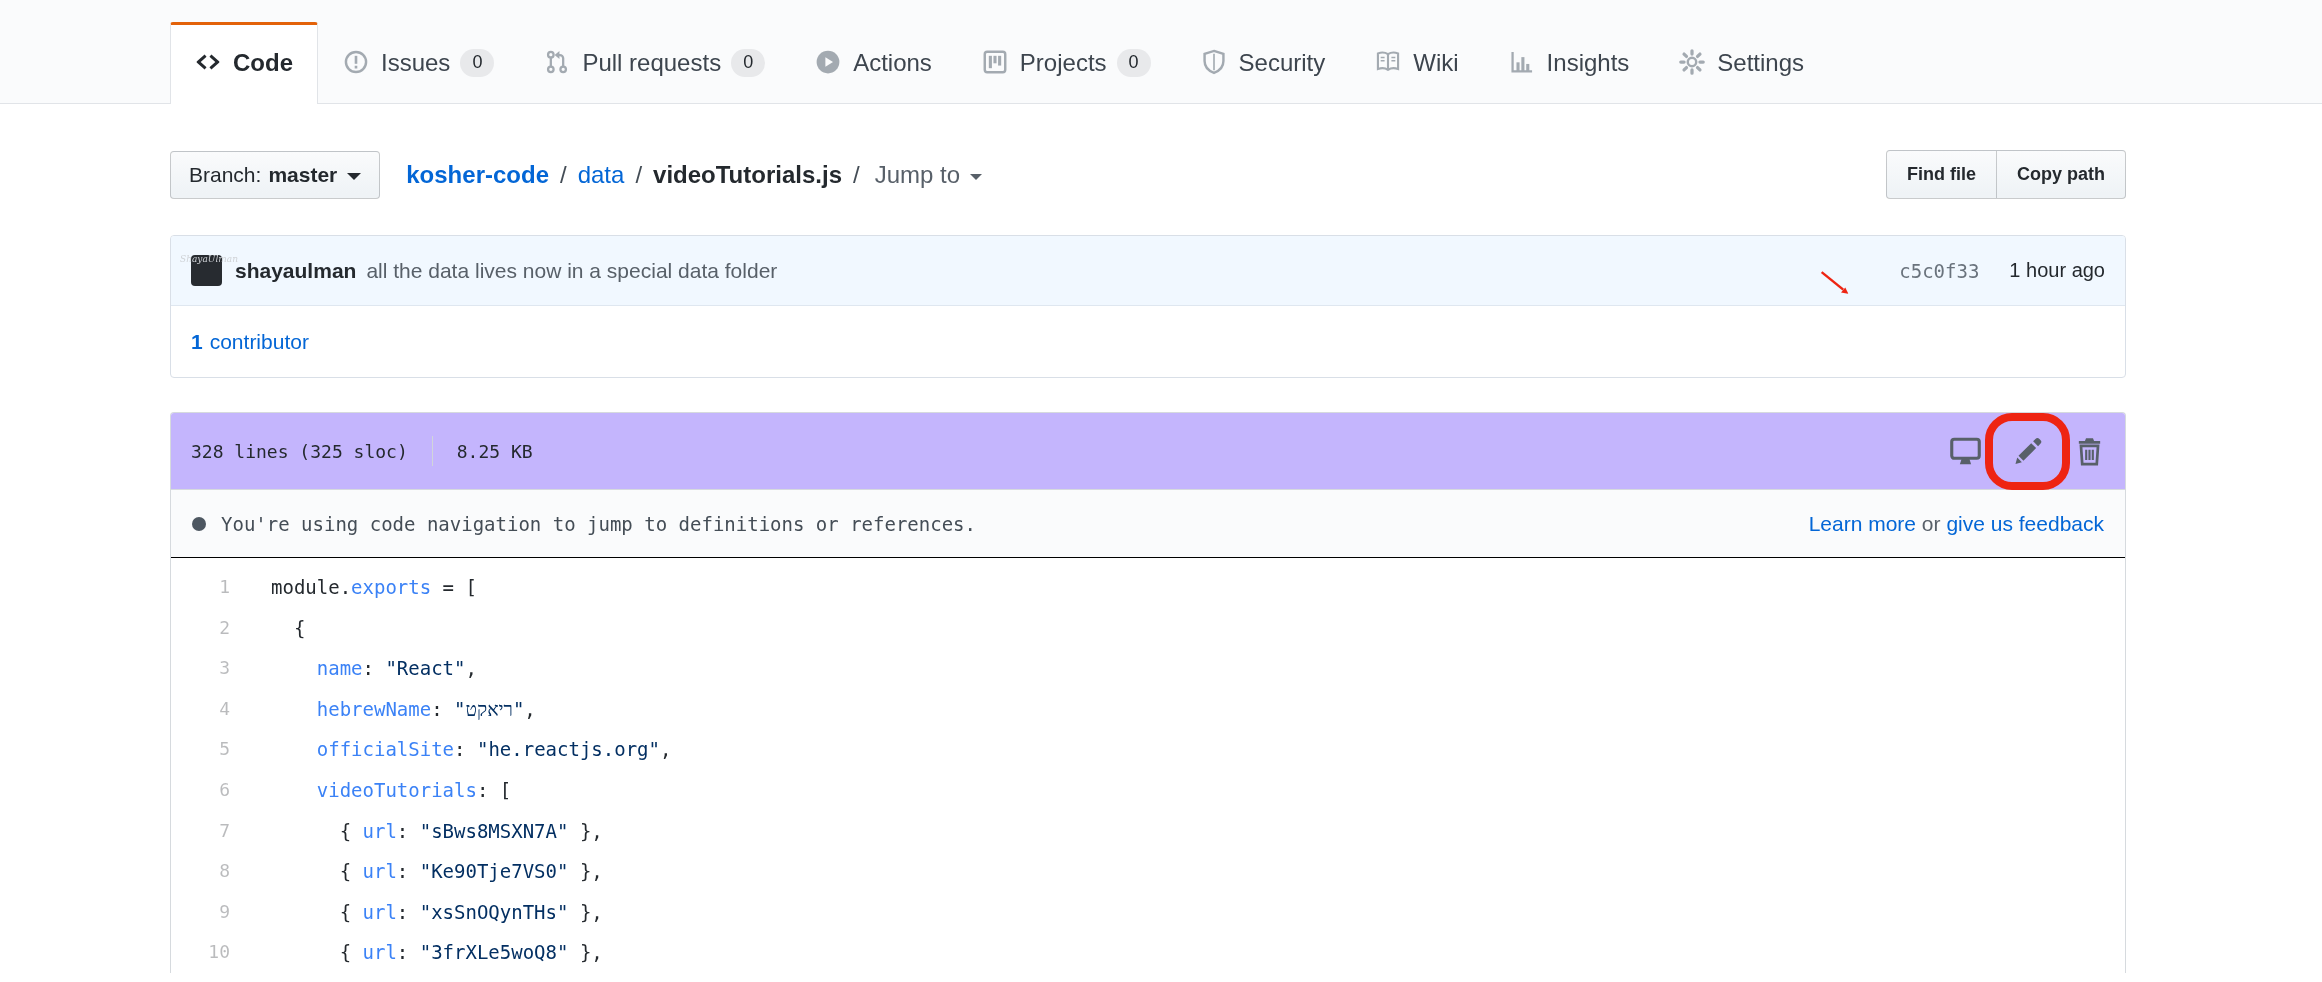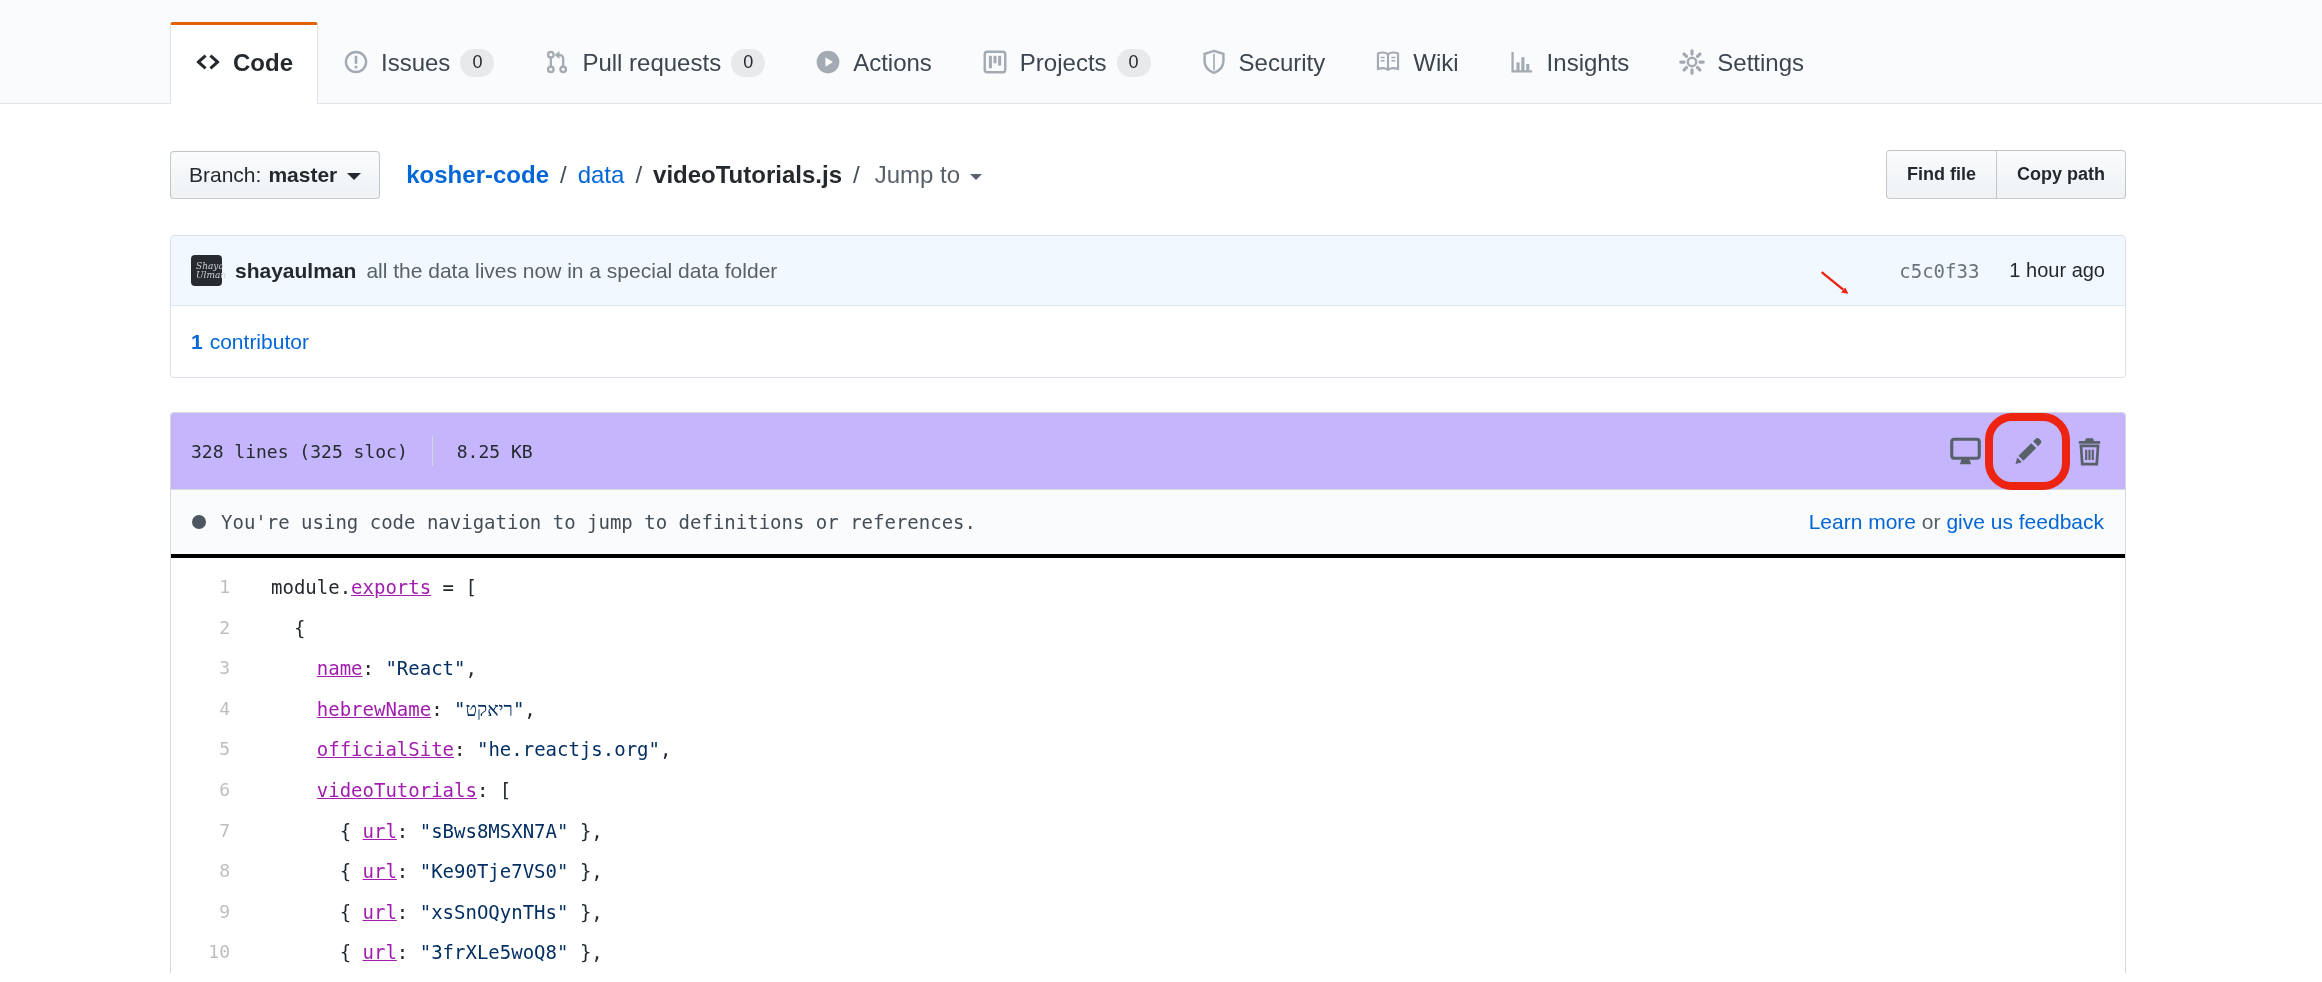--- a/index.html
+++ b/index.html
@@ -91,21 +91,21 @@
   .commit-box { margin-top:36px; border:1px solid #d9dfe7; border-radius:4px; }
   .commit-header {
     background:#f1f8ff; border-radius:3px 3px 0 0;
     border-bottom:1px solid #dfe7f0;
     height:70px; padding:0 20px;
     display:flex; align-items:center;
   }
   .avatar {
     width:31px; height:31px; border-radius:4px;
     background:#272b30; color:#cfd2d6;
-    display:inline-flex; flex-direction:column; justify-content:center;
+    display:inline-flex; flex-direction:row; justify-content:center;
     font-family:"DejaVu Serif", serif; font-style:italic;
     font-size:9px; line-height:9px; padding-left:5px;
     margin-right:13px; cursor:pointer;
   }
   .commit-author { font-weight:700; font-size:21px; color:#24292e; }
   .commit-msg { margin-left:10px; font-size:21px; color:#586069; }
   .commit-meta { margin-left:auto; display:flex; align-items:center; }
   .commit-sha { font-family:"DejaVu Sans Mono", monospace; font-size:19px; color:#6a737d; }
   .commit-time { margin-left:30px; font-size:20px; color:#24292e; }
   .commit-footer { height:71px; display:flex; align-items:center; padding:0 20px; }
@@ -137,21 +137,21 @@
     pointer-events:none; z-index:5;
   }
   .red-arrow {
     position:absolute; left:-192px; top:-170px;
     width:152px; height:132px;
     pointer-events:none; z-index:5;
   }
 
   
   .code-nav-banner {
-    background:#fafbfc; border-bottom:4px solid #000000;
+    background:#fafbfc; border-bottom:1px solid #000000;
     height:68px; padding:0 21px;
     display:flex; align-items:center;
   }
   .nav-dot { width:14px; height:14px; border-radius:50%; background:#4d5761; margin-right:15px; flex:none; }
   .banner-text { font-family:"DejaVu Sans Mono", monospace; font-size:19px; color:#444d56; }
   .banner-links { margin-left:auto; font-size:21px; color:#586069; }
   .banner-links a { color:#0366d6; }
 
   
   .code-wrap { background:#fff; padding-top:9px; }
@@ -163,21 +163,21 @@
     font-family:"DejaVu Sans Mono", monospace; font-size:18px;
     color:rgba(27,31,35,.3); line-height:40.6px;
     cursor:pointer; user-select:none;
   }
   td.lc {
     padding-left:20px; white-space:pre;
     font-family:"DejaVu Sans Mono", monospace; font-size:19px;
     line-height:40.6px; color:#24292e;
   }
   .pl { color:#24292e; }
-  .kw { color:#a21caf;text-decoration:underline; }
+  .kw { color:#3b82f6; }
   .str { color:#032f62; }
 </style>
 </head>
 <body>
 
 <div class="page">
 
   <nav class="repo-nav">
     <div class="repo-nav-inner" id="tabs">
         <a class="tab active">

